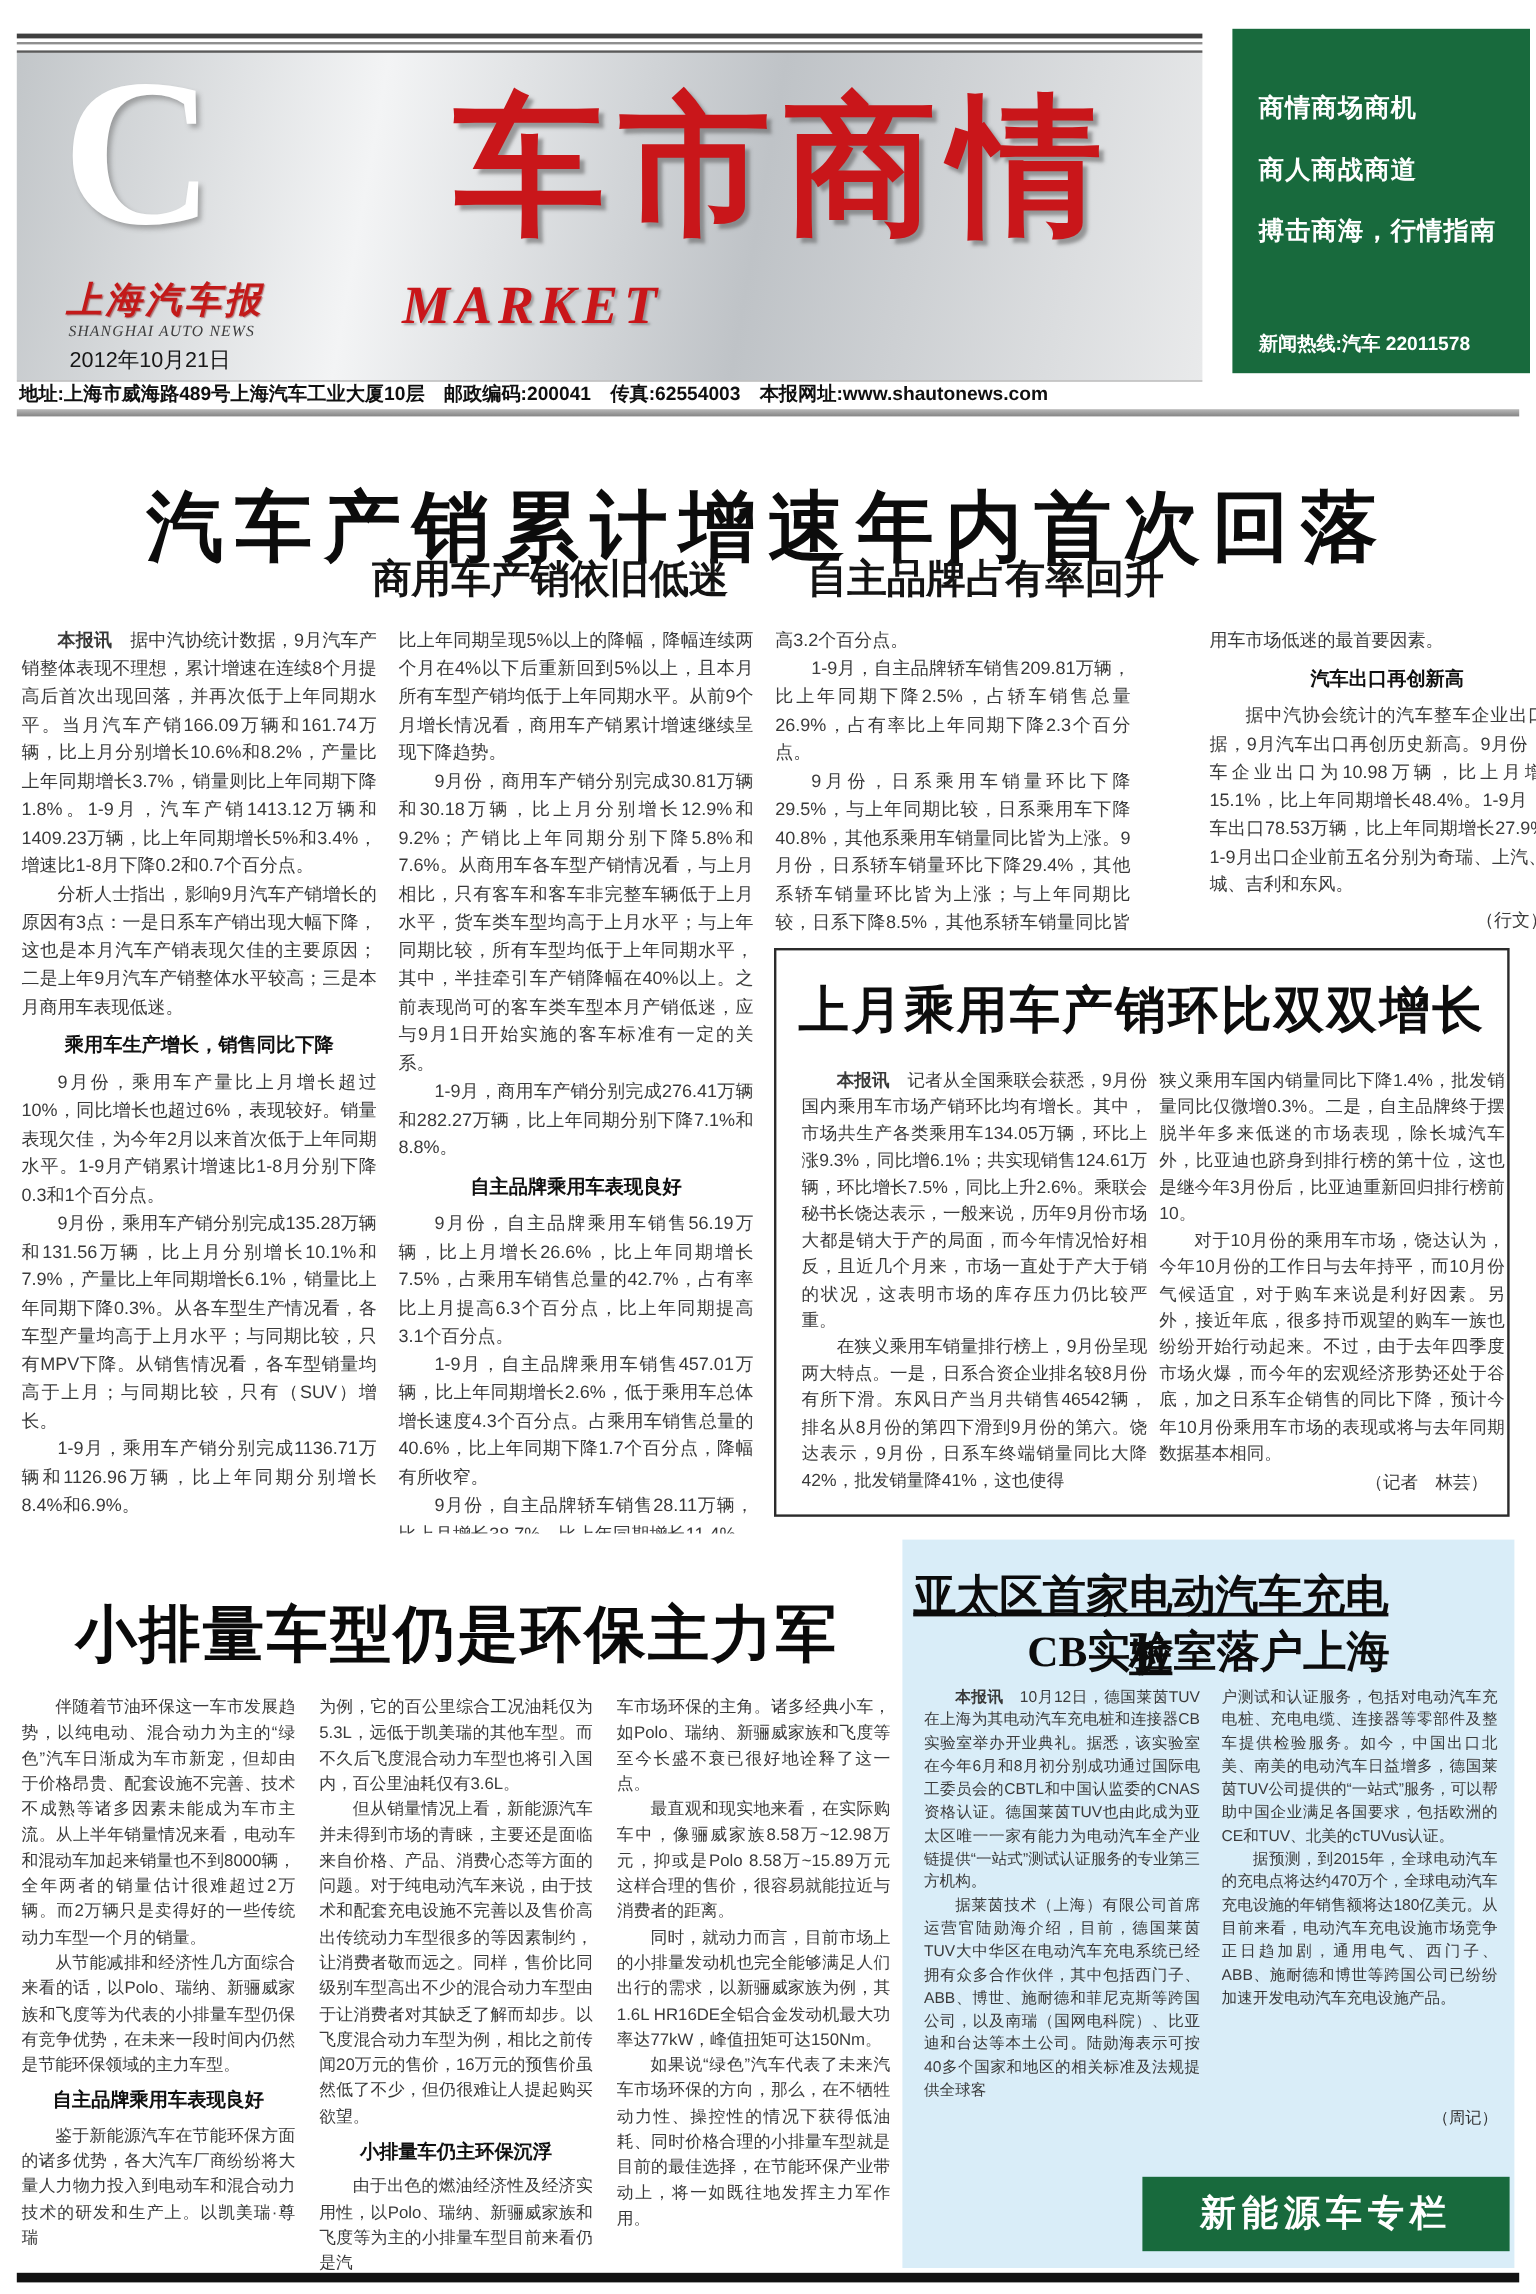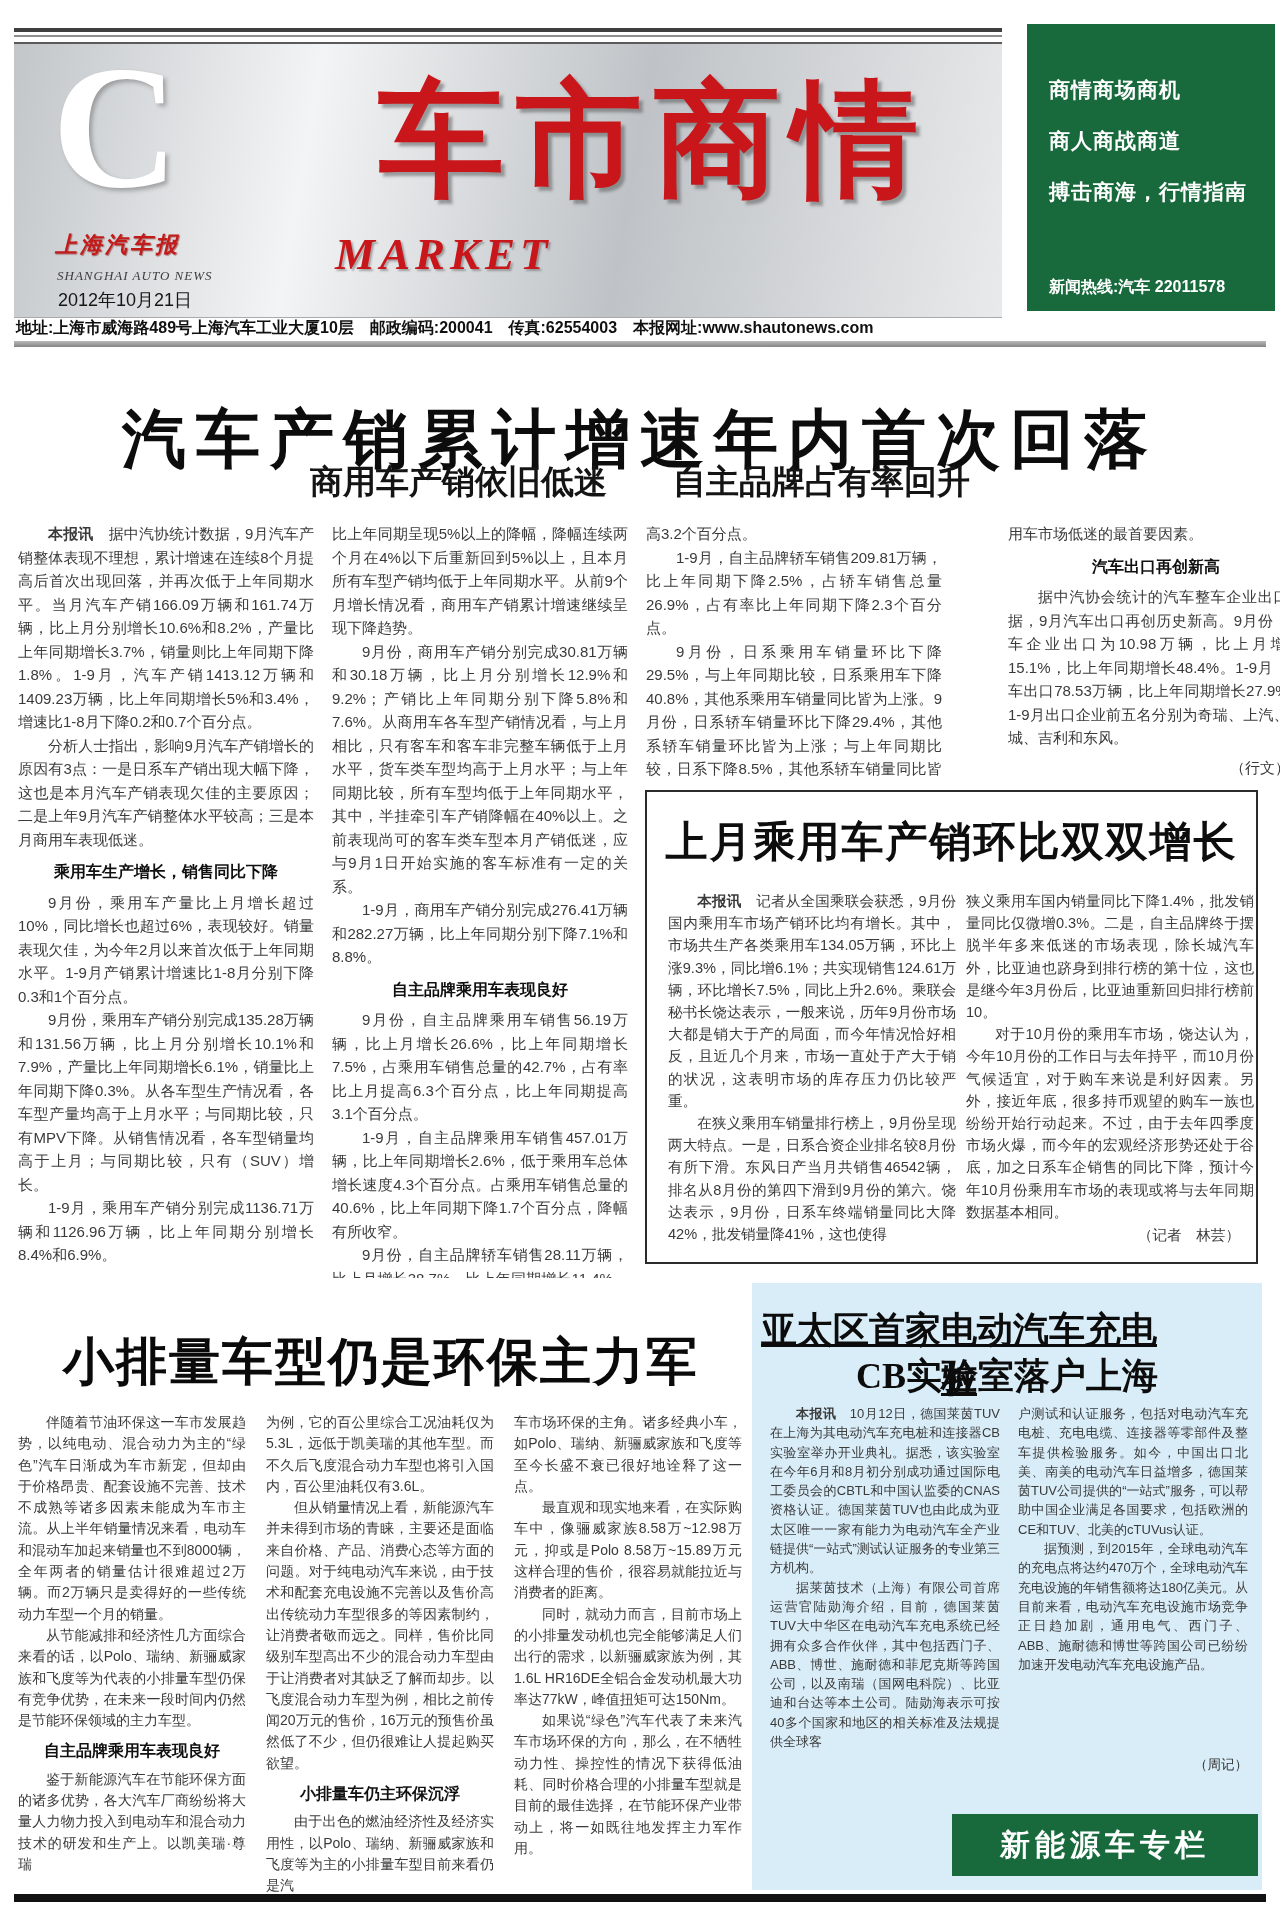--- a/index.html
+++ b/index.html
@@ -8,21 +8,21 @@
   .abs{position:absolute;}
   
   .rule-a{left:14px;top:28px;width:988px;height:4px;background:#3f3f3f;}
   .rule-b{left:14px;top:35px;width:988px;height:2px;background:#8f8f8f;}
   .panel{left:14px;top:42px;width:988px;height:273px;
          background:linear-gradient(100deg,#c2c6c9 0%,#f3f4f5 30%,#bfc3c7 62%,#e9eaeb 100%);
          border-top:2px solid #5a5a5a;border-bottom:1px solid #aaa;}
   .edition{left:52px;top:40px;font-family:"Liberation Serif",serif;font-weight:bold;
            font-size:175px;line-height:1;color:#fff;text-shadow:3px 3px 4px rgba(90,90,90,.45);}
   .logo-cn{left:55px;top:230px;font-family:Liberation Sans, sans-serif;font-style:italic;font-weight:bold;
-           font-size:22px;color:#c31a1a;letter-spacing:3px;text-shadow:1px 1px 1px rgba(120,0,0,.5);}
+           font-size:30px;color:#c31a1a;letter-spacing:3px;text-shadow:1px 1px 1px rgba(120,0,0,.5);}
   .logo-en{left:57px;top:268px;font-family:"Liberation Serif",serif;font-style:italic;
            font-size:13px;color:#3c3c3c;letter-spacing:1px;}
   .issue-date{left:58px;top:288px;font-size:18px;color:#161616;}
   .m-title{left:378px;top:72px;font-family:"Liberation Serif",serif;font-weight:bold;
            font-size:126px;line-height:1.1;color:#c9161a;letter-spacing:12px;
            text-shadow:4px 4px 3px rgba(80,80,80,.5);}
   .m-title-en{left:335px;top:228px;width:300px;text-align:left;font-family:"Liberation Serif",serif;
               font-style:italic;font-weight:bold;font-size:45px;color:#c9161a;letter-spacing:5px;
               text-shadow:2px 2px 2px rgba(80,80,80,.45);}
   .green-box{left:1015px;top:24px;width:248px;height:287px;background:#186a3d;box-sizing:border-box;

